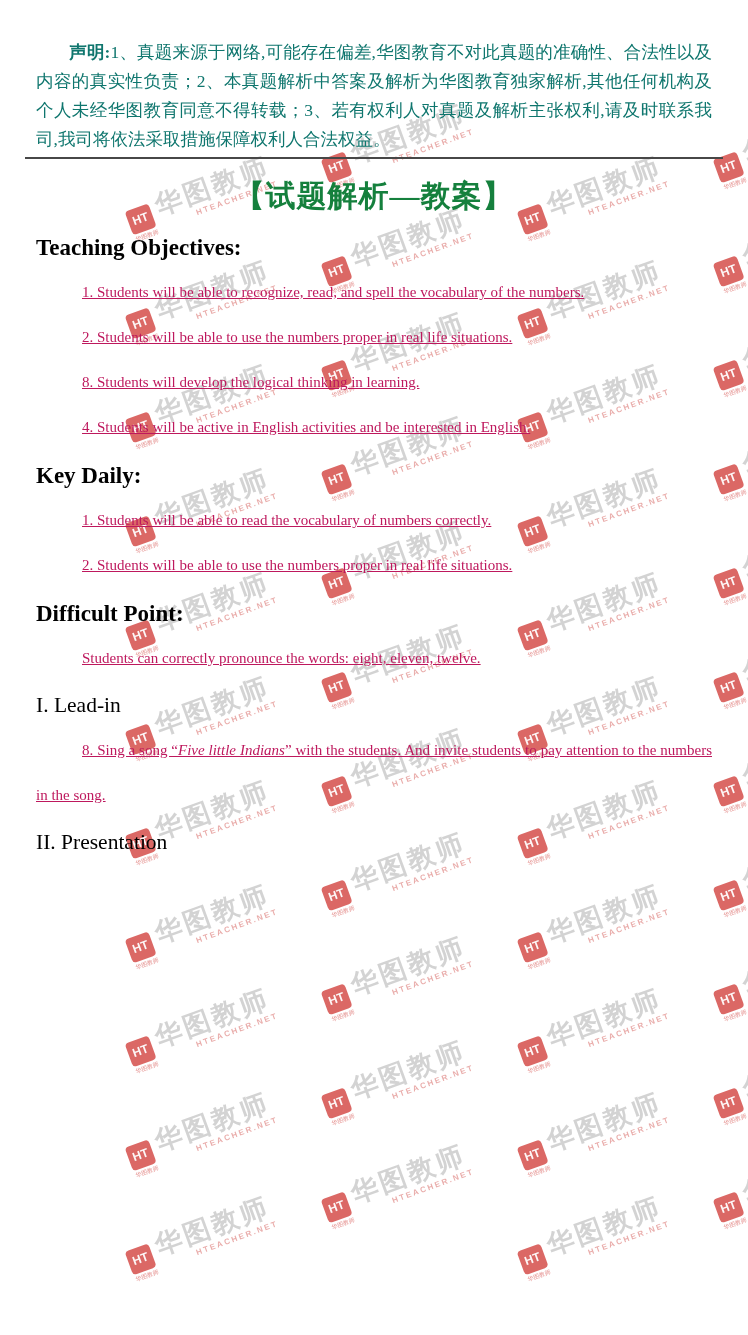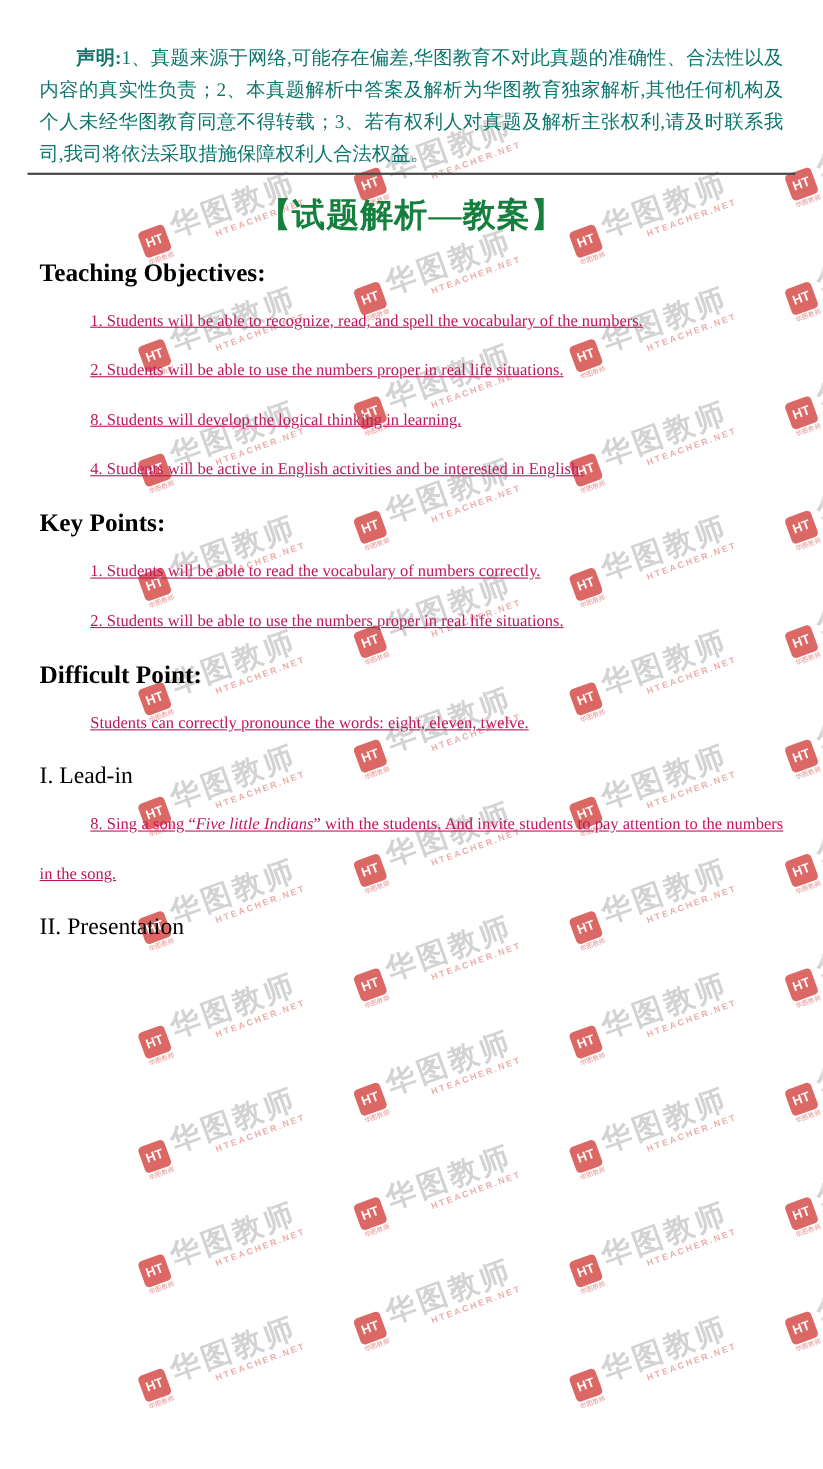--- a/index.html
+++ b/index.html
@@ -269,21 +269,21 @@
 
     <section>
       <h2 class="section-heading">Teaching Objectives:</h2>
       <p class="para">1. Students will be able to recognize, read, and spell the vocabulary of the numbers.</p>
       <p class="para">2. Students will be able to use the numbers proper in real life situations.</p>
       <p class="para">8. Students will develop the logical thinking in learning.</p>
       <p class="para">4. Students will be active in English activities and be interested in English.</p>
     </section>
 
     <section>
-      <h2 class="section-heading">Key Points:</h2>
+      <h2 class="section-heading">Key Daily:</h2>
       <p class="para">1. Students will be able to read the vocabulary of numbers correctly.</p>
       <p class="para">2. Students will be able to use the numbers proper in real life situations.</p>
     </section>
 
     <section>
       <h2 class="section-heading">Difficult Point:</h2>
       <p class="para">Students can correctly pronounce the words: eight, eleven, twelve.</p>
     </section>
 
     <section>

